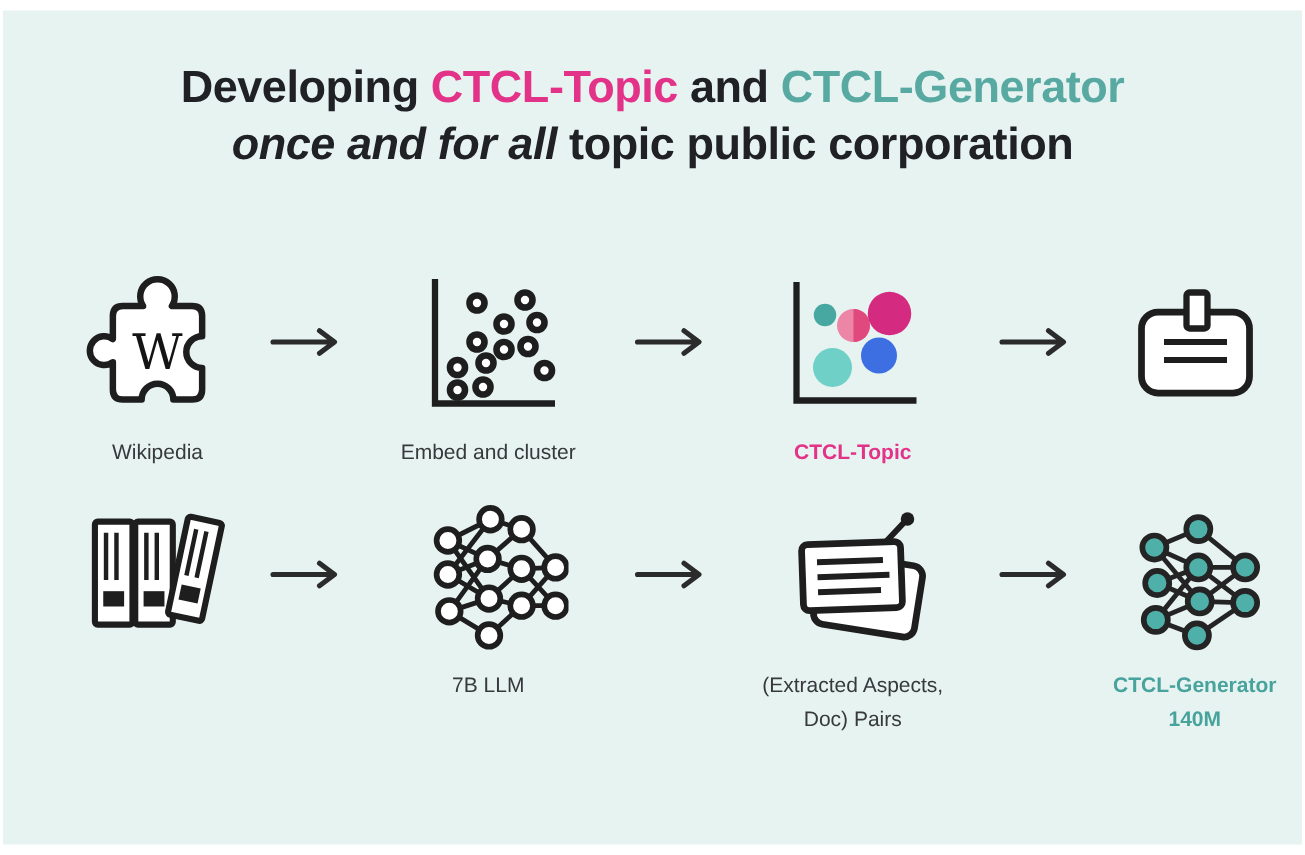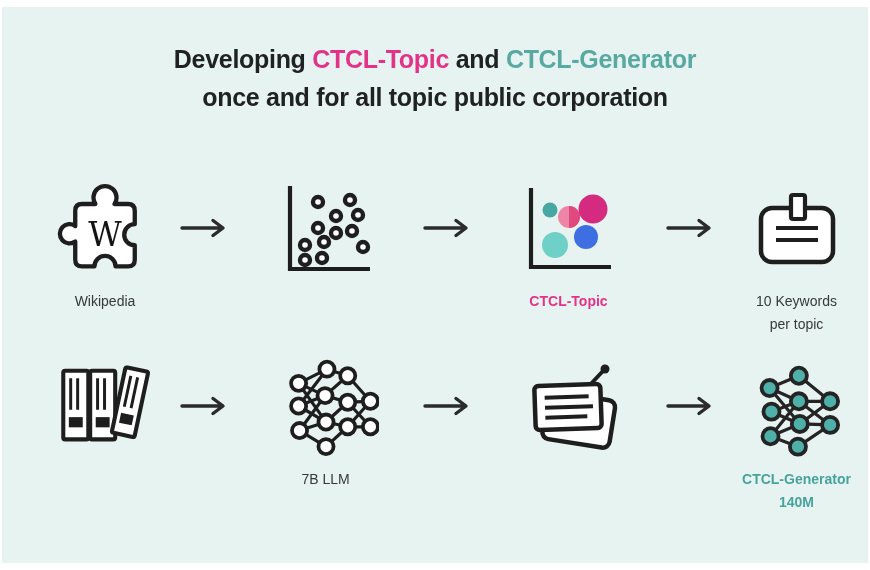--- a/index.html
+++ b/index.html
@@ -6,25 +6,25 @@
   body{
     width:870px;height:570px;background:#ffffff;overflow:hidden;
     font-family:"Liberation Sans", sans-serif;
   }
   .panel{
     position:absolute;left:2px;top:7px;width:866px;height:556px;
     background:#e7f3f1;
   }
   .title{
     padding-top:33px;text-align:center;font-weight:bold;
-    font-size:25px;line-height:38px;color:#202124;letter-spacing:-0.3px;
+    font-size:30px;line-height:38px;color:#202124;letter-spacing:-0.3px;
   }
   .title .pink{color:#e23389;}
   .title .teal{color:#57a9a2;}
-  .title .ital{}
+  .title .ital{font-style:italic;}
   .row{
     display:grid;
     grid-template-columns:150px 1fr 195px 1fr 195px 1fr 165px;
     align-items:start;
     padding:0 12px 0 28px;
   }
   .row1{margin-top:58px;}
   .row2{margin-top:16px;}
   .step{display:flex;flex-direction:column;align-items:center;}
   .icon-box{height:108px;display:flex;align-items:center;justify-content:center;}
@@ -81,20 +81,24 @@
               <circle cx="58" cy="53" r="5"></circle>
             <circle cx="74" cy="51" r="5"></circle>
               <circle cx="27" cy="65" r="5"></circle>
             <circle cx="46" cy="62" r="5"></circle>
               <circle cx="85" cy="67" r="5"></circle>
             <circle cx="27" cy="80" r="5"></circle>
               <circle cx="44" cy="78" r="5"></circle>
           </g>
         </svg>
       </div>
+      <div class="label">
+        <div>Embed and cluster</div>
+        <div></div>
+      </div>
     </div>
 
     <div class="arrow-cell">
       <svg width="48" height="20" viewBox="0 0 48 20">
         <path d="M 2 10 H 42 M 33 2.5 L 43 10 L 33 17.5" fill="none" stroke="#2b2b2b" stroke-width="3.4" stroke-linecap="round" stroke-linejoin="round"></path>
       </svg>
     </div>
 
     <div class="step">
       <div class="icon-box">
@@ -120,24 +124,20 @@
       </svg>
     </div>
 
     <div class="step">
       <div class="icon-box">
         <svg width="100" height="96" viewBox="0 0 100 96">
           <rect x="14" y="28" width="72" height="54" rx="11" fill="#ffffff" stroke="#1e1e1e" stroke-width="4.5"></rect>
           <rect x="44" y="15" width="14" height="24" rx="2" fill="#ffffff" stroke="#1e1e1e" stroke-width="4.2"></rect>
           <path d="M 29 48 H 71 M 29 60 H 71" fill="none" stroke="#1e1e1e" stroke-width="4"></path>
         </svg>
-      </div>
-      <div class="label">
-        <div>10 Keywords</div>
-        <div>per topic</div>
       </div>
     </div>
   </div>
 
   <div class="row row2">
 
     <div class="step">
       <div class="icon-box">
         <svg width="102" height="100" viewBox="0 0 110 104">
           <g fill="#ffffff" stroke="#1e1e1e" stroke-width="4.4" stroke-linejoin="round">
@@ -218,20 +218,24 @@
             <rect x="28" y="38" width="68" height="48" rx="7" fill="#ffffff" stroke="#1e1e1e" stroke-width="4.5"></rect>
           </g>
           <path d="M 70 30 L 86 13" fill="none" stroke="#1e1e1e" stroke-width="4" stroke-linecap="round"></path>
           <circle cx="88" cy="11" r="4.5" fill="#1e1e1e"></circle>
           <g transform="rotate(-2 52 49)">
             <rect x="18" y="27" width="66" height="44" rx="4" fill="#ffffff" stroke="#1e1e1e" stroke-width="4.5"></rect>
             <path d="M 28 39 H 72 M 28 49 H 76 M 28 59 H 70" fill="none" stroke="#1e1e1e" stroke-width="4"></path>
           </g>
         </svg>
       </div>
+      <div class="label">
+        <div>(Extracted Aspects,</div>
+        <div>Doc) Pairs</div>
+      </div>
     </div>
 
     <div class="arrow-cell">
       <svg width="48" height="20" viewBox="0 0 48 20">
         <path d="M 2 10 H 42 M 33 2.5 L 43 10 L 33 17.5" fill="none" stroke="#2b2b2b" stroke-width="3.4" stroke-linecap="round" stroke-linejoin="round"></path>
       </svg>
     </div>
 
     <div class="step">
       <div class="icon-box">

